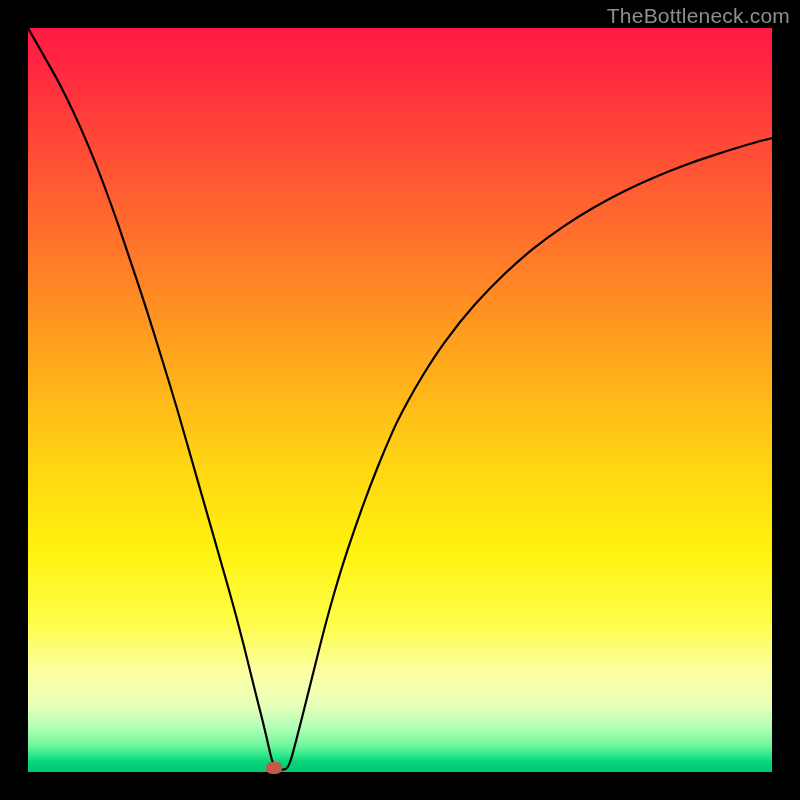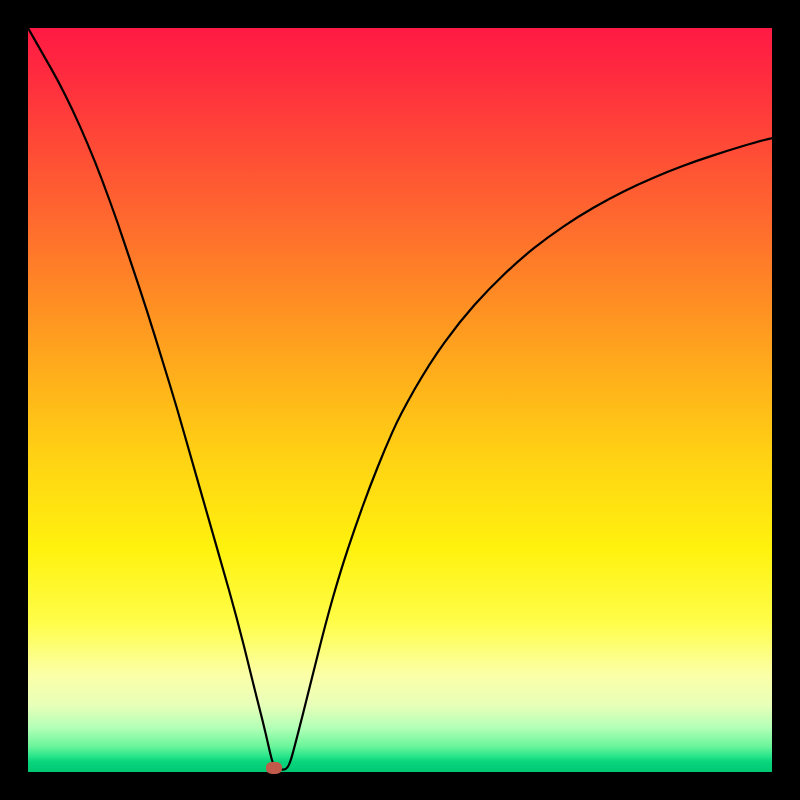--- a/index.html
+++ b/index.html
@@ -65,20 +65,21 @@
     height: 12px;
     border-radius: 6px / 5px;
     background: #c05a4a;
     transform: translate(-50%, -50%);
   }
 </style>
 </head>
 <body>
 <div class="frame">
 
+  <div class="watermark">TheBottleneck.com</div>
 
   <div class="plot">
     <svg viewBox="0 0 744 744" preserveAspectRatio="none">
       <path id="curve-path" fill="none" stroke="#000" stroke-width="2.2" stroke-linecap="round" d="M 0.0 0.0 Q 14.9 26.0 22.3 39.1 Q 29.8 52.1 37.2 67.0 Q 44.6 81.8 52.1 98.6 Q 59.5 115.3 67.0 133.9 Q 74.4 152.5 81.8 173.0 Q 89.3 193.4 96.7 215.8 Q 104.2 238.1 111.6 260.4 Q 119.0 282.7 126.5 306.9 Q 133.9 331.1 141.4 355.3 Q 148.8 379.4 156.2 405.5 Q 163.7 431.5 171.1 457.6 Q 178.6 483.6 186.0 509.6 Q 193.4 535.7 200.9 561.7 Q 208.3 587.8 215.8 617.5 Q 223.2 647.3 226.9 662.2 Q 230.6 677.0 234.4 691.9 Q 238.1 706.8 241.8 723.5 Q 245.5 740.3 249.2 741.0 Q 253.0 741.8 256.7 741.4 Q 260.4 741.0 264.1 727.6 Q 267.8 714.2 275.3 684.5 Q 282.7 654.7 290.2 625.0 Q 297.6 595.2 305.0 569.2 Q 312.5 543.1 319.9 520.8 Q 327.4 498.5 334.8 478.0 Q 342.2 457.6 349.7 439.0 Q 357.1 420.4 364.6 403.6 Q 372.0 386.9 386.9 360.8 Q 401.8 334.8 416.6 314.3 Q 431.5 293.9 446.4 277.1 Q 461.3 260.4 476.2 246.3 Q 491.0 232.1 505.9 220.2 Q 520.8 208.3 535.7 198.3 Q 550.6 188.2 565.4 179.7 Q 580.3 171.1 595.2 163.7 Q 610.1 156.2 625.0 149.9 Q 639.8 143.6 654.7 138.0 Q 669.6 132.4 684.5 127.6 Q 699.4 122.8 714.2 118.3 Q 729.1 113.8 736.6 112.0 T 744.0 110.1"></path>
     </svg>
     <div id="marker" class="marker" style="left: 245.52px; top: 740.28px;"></div>
   </div>
 
 </div>
 

